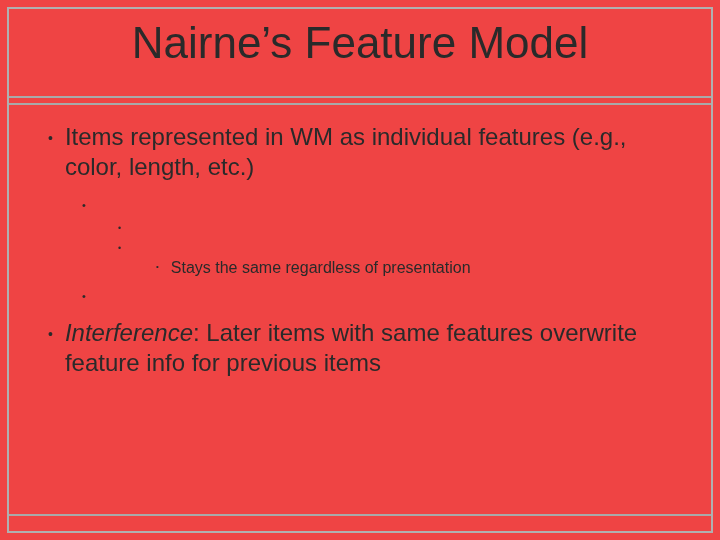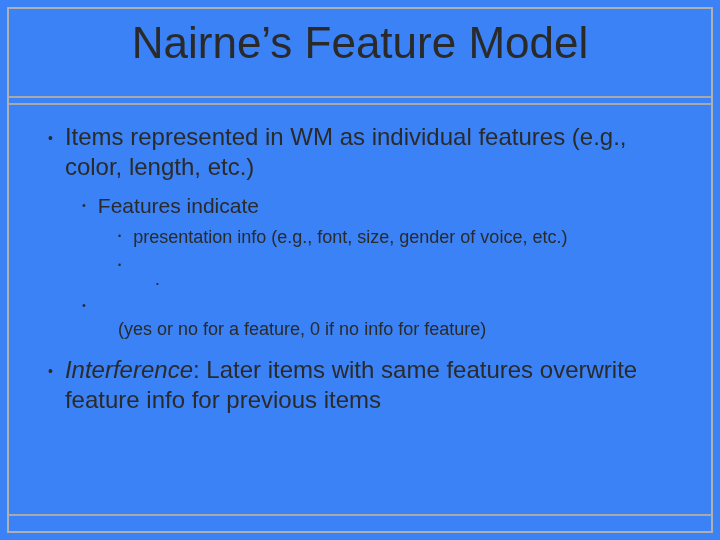--- a/index.html
+++ b/index.html
@@ -8,21 +8,21 @@
     width: 720px;
     height: 540px;
     overflow: hidden;
     font-family: Arial, Helvetica, sans-serif;
     color: #2a2a2a;
   }
   .slide {
     position: relative;
     width: 720px;
     height: 540px;
-    background: #3b82f6;
+    background: #ef4444;
     box-sizing: border-box;
   }
   .inner-frame {
     position: absolute;
     top: 7px;
     left: 7px;
     right: 7px;
     bottom: 7px;
     border: 2px solid #b0b0b0;
     box-sizing: border-box;
@@ -116,41 +116,39 @@
 
   <div class="content">
 
     <div class="bullet lvl1">
       <span class="dot">•</span>
       <span class="text">Items represented in WM as individual features (e.g., color, length, etc.)</span>
     </div>
 
     <div class="bullet lvl2">
       <span class="dot">•</span>
-      <span class="text">Features indicate</span>
     </div>
 
     <div class="bullet lvl3">
       <span class="dot">•</span>
-      <span class="text">presentation info (e.g., font, size, gender of voice, etc.)</span>
     </div>
 
     <div class="bullet lvl3">
       <span class="dot">•</span>
     </div>
 
     <div class="bullet lvl4">
       <span class="dot">•</span>
+      <span class="text">Stays the same regardless of presentation</span>
     </div>
 
     <div class="bullet lvl2">
       <span class="dot">•</span>
     </div>
 
-    <div class="sub-note">(yes or no for a feature, 0 if no info for feature)</div>
 
     <div style="height:10px"></div>
 
     <div class="bullet lvl1">
       <span class="dot">•</span>
       <span class="text">
         <i>Interference</i><span>: Later items with same features overwrite feature info for previous items</span>
       </span>
     </div>
 

